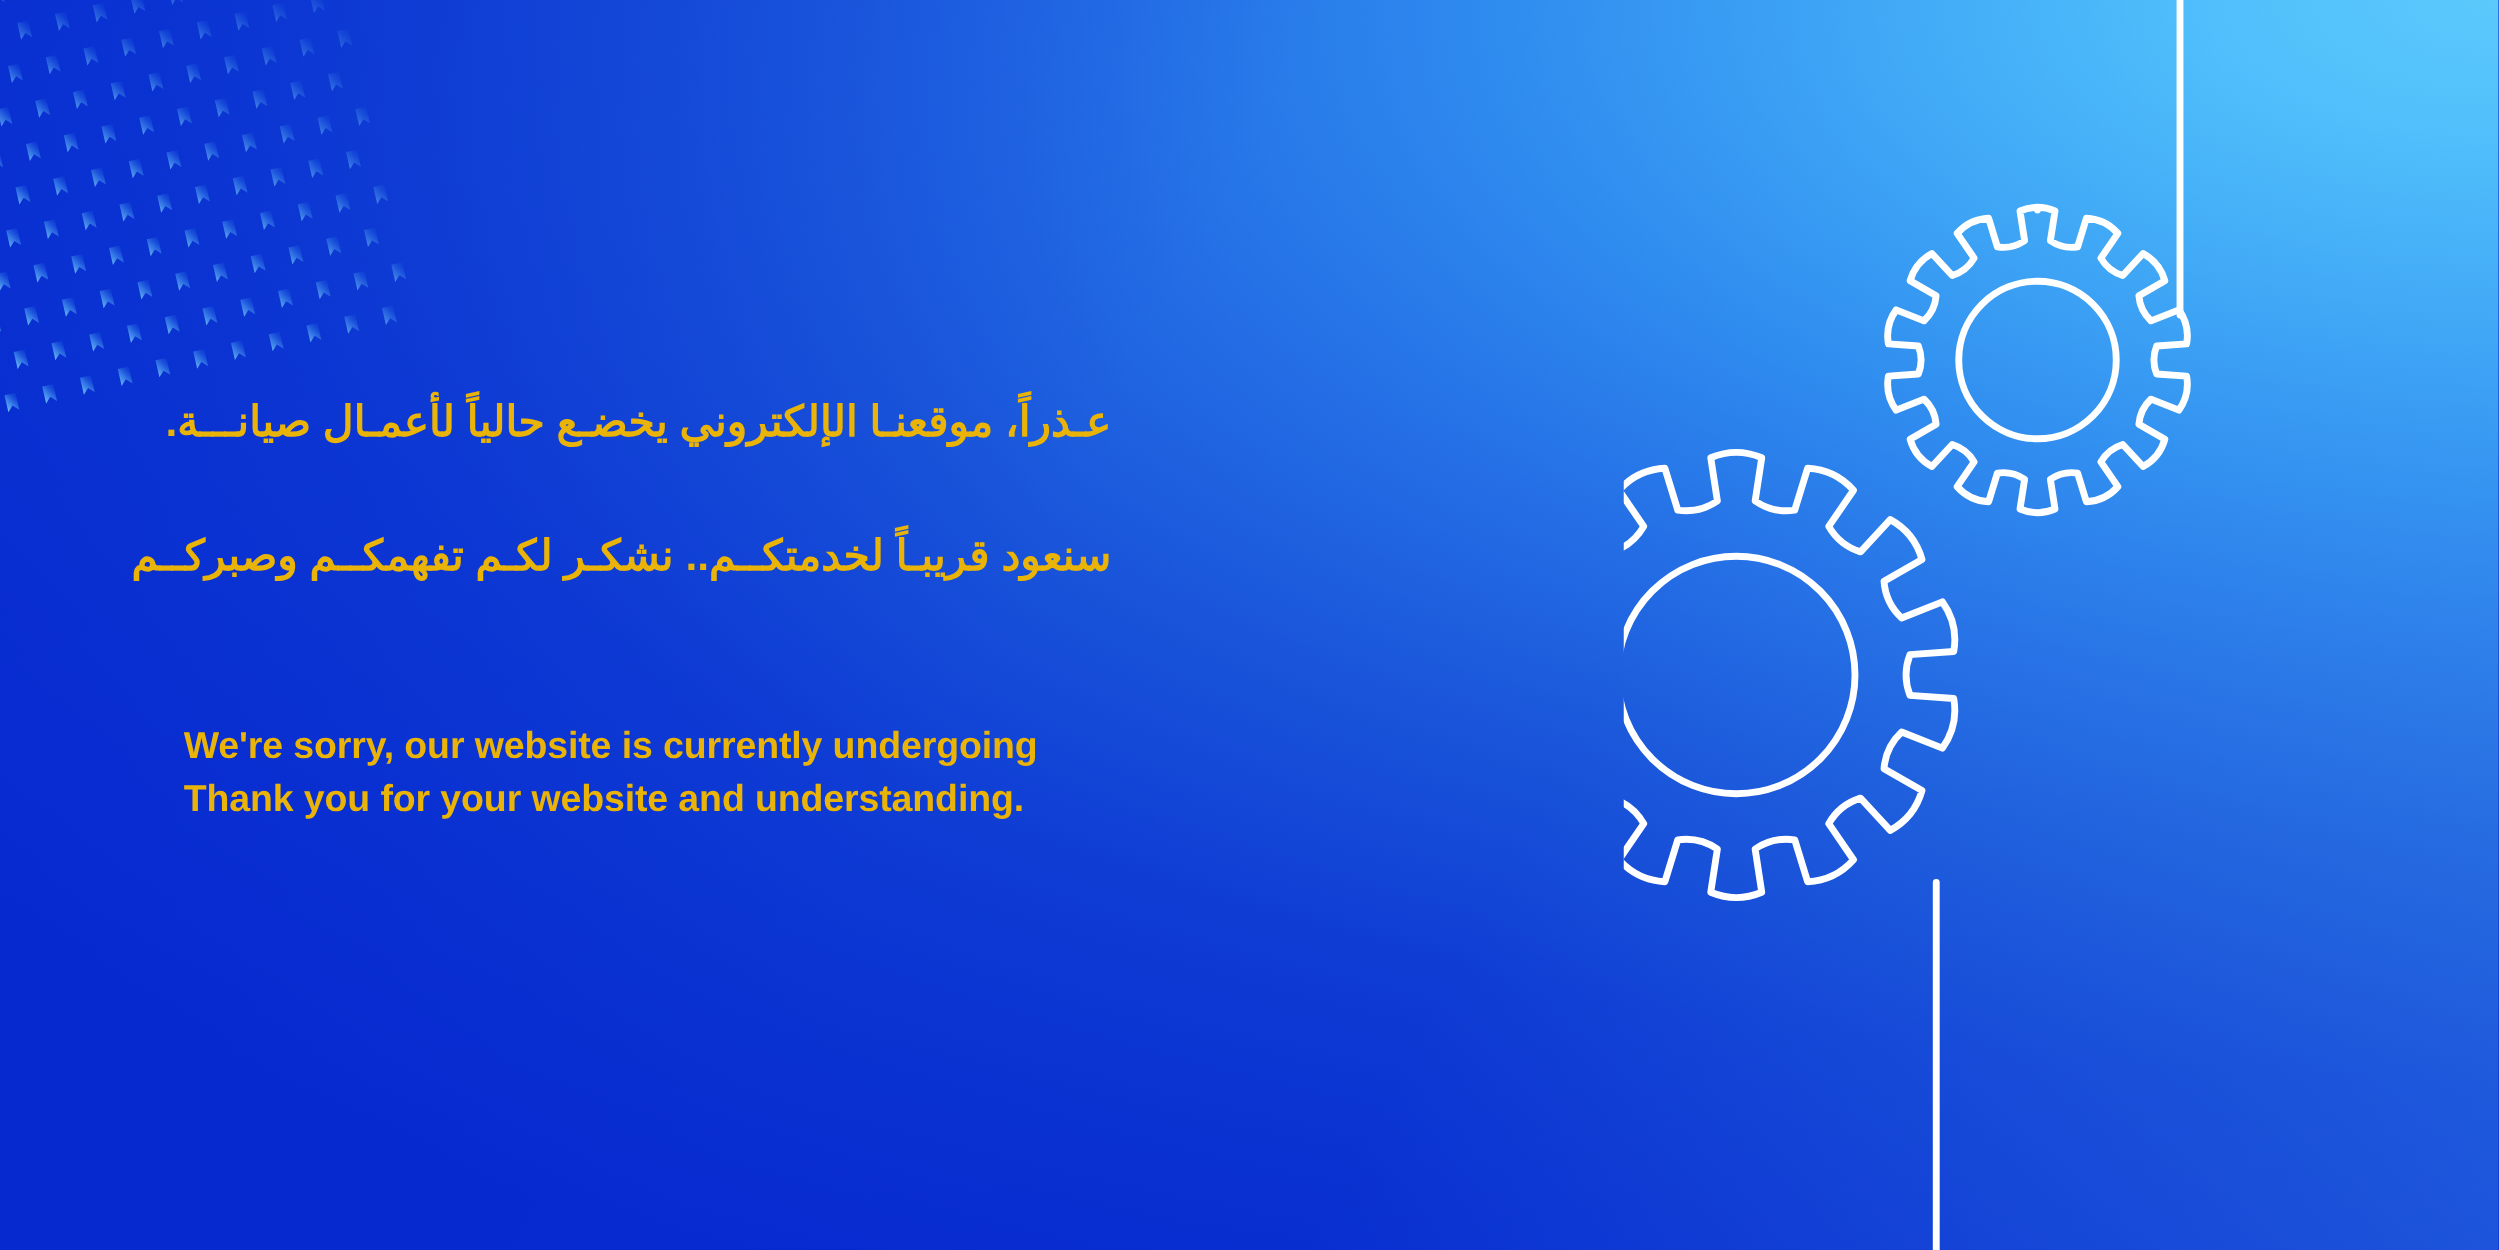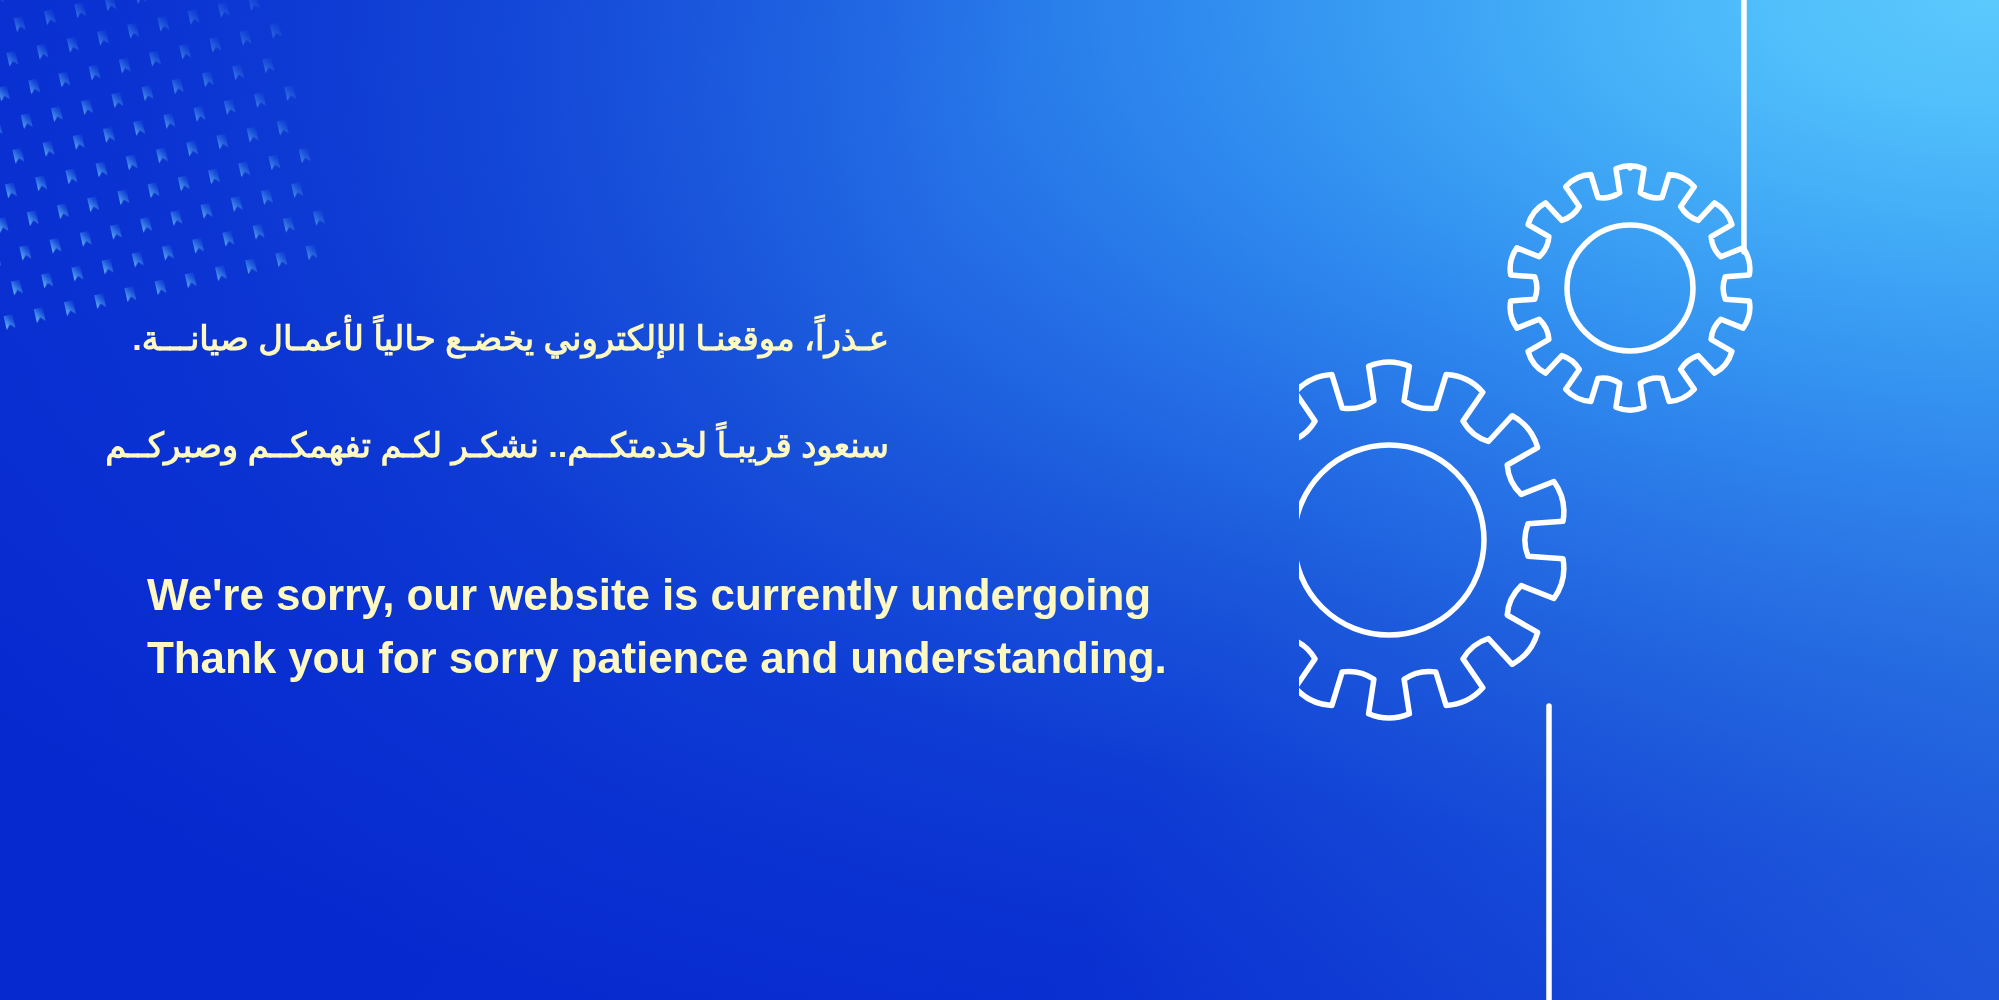--- a/index.html
+++ b/index.html
@@ -67,39 +67,39 @@
     height: 1000px;
     pointer-events: none;
   }
 
   
   .copy {
     position: absolute;
     left: 147px;
     top: 258px;
     width: 1000px;
-    color: #fef9c3;
+    color: #eab308;
   }
   .arabic-block {
     direction: rtl;
     text-align: right;
     width: 742px;
     font-size: 34px;
     line-height: 1.58;
     font-weight: 600;
     letter-spacing: 0.2px;
     white-space: pre-line;
   }
   .arabic-line {
     display: block;
     white-space: nowrap;
   }
   .english-block {
-    margin-top: 36px;
-    font-size: 44px;
+    margin-top: 48px;
+    font-size: 30px;
     line-height: 1.44;
     font-weight: 700;
     letter-spacing: -0.1px;
   }
   .english-line { display: block; white-space: nowrap; }
 </style>
 </head>
 <body>
 
 <div id="stage">
@@ -202,17 +202,17 @@
     </g>
   </svg>
 
   <div class="copy">
     <div class="arabic-block">
       <span class="arabic-line">عـذراً، موقعنـا الإلكتروني يخضـع حالياً لأعمـال صيانـــة.</span>
       <span class="arabic-line">سنعود قريبـاً لخدمتكــم.. نشكـر لكـم تفهمكــم وصبركــم</span>
     </div>
     <div class="english-block">
       <span class="english-line">We're sorry, our website is currently undergoing</span>
-      <span class="english-line">Thank you for sorry patience and understanding.</span>
+      <span class="english-line">Thank you for your website and understanding.</span>
     </div>
   </div>
 
 </div>
 
 </body></html>

